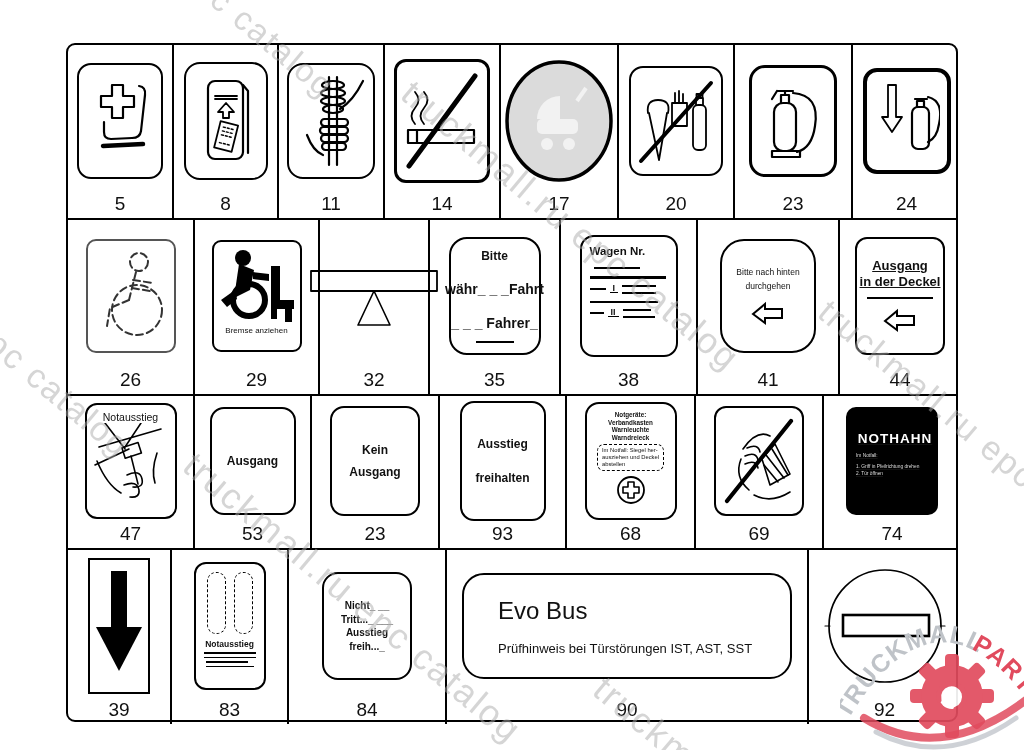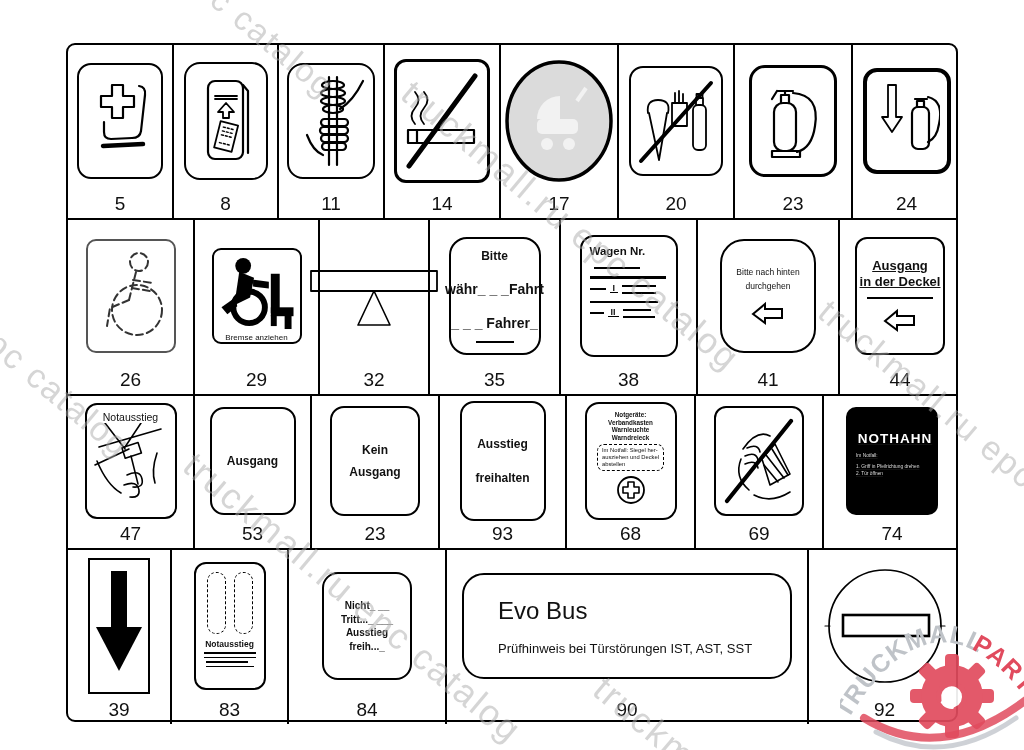--- a/index.html
+++ b/index.html
@@ -81,21 +81,21 @@
   .s83{width:72px;height:128px;border-radius:12px;justify-content:flex-start;padding-top:8px;}
   .s83 .pills{display:flex;gap:8px;}
   .s83 .pill{width:17px;height:60px;border:1.6px dashed #000;border-radius:9px;}
   .s83 .l{font-size:8.5px;font-weight:bold;margin-top:5px;}
   .s83 .bar{margin-top:3px;}
   .s84{width:90px;height:108px;border-radius:16px;}
   .s84 .l{font-size:10px;font-weight:bold;line-height:13.5px;white-space:nowrap;}
   .s90{width:330px;height:106px;border-radius:22px;border-width:2px;align-items:flex-start;justify-content:center;padding-left:34px;}
   .s90 .ttl{font-size:24px;}
   .s90 .sub{font-size:13px;margin-top:16px;}
-  .s29{width:90px;height:96px;border-radius:9px;justify-content:flex-start;padding-top:6px;}
+  .s29{width:90px;height:112px;border-radius:9px;justify-content:flex-start;padding-top:6px;}
   .s29 .l{font-size:8px;margin-top:2px;}
   .s26{width:90px;height:114px;border-radius:10px;border-color:#555;border-width:2px;}
   .noborder{border:none;background:transparent;}
   
   .brand{position:absolute;left:840px;top:600px;width:200px;height:150px;z-index:6;pointer-events:none;}
 </style>
 </head>
 <body>
 
 <div class="wm wm0">epc catalog</div>

